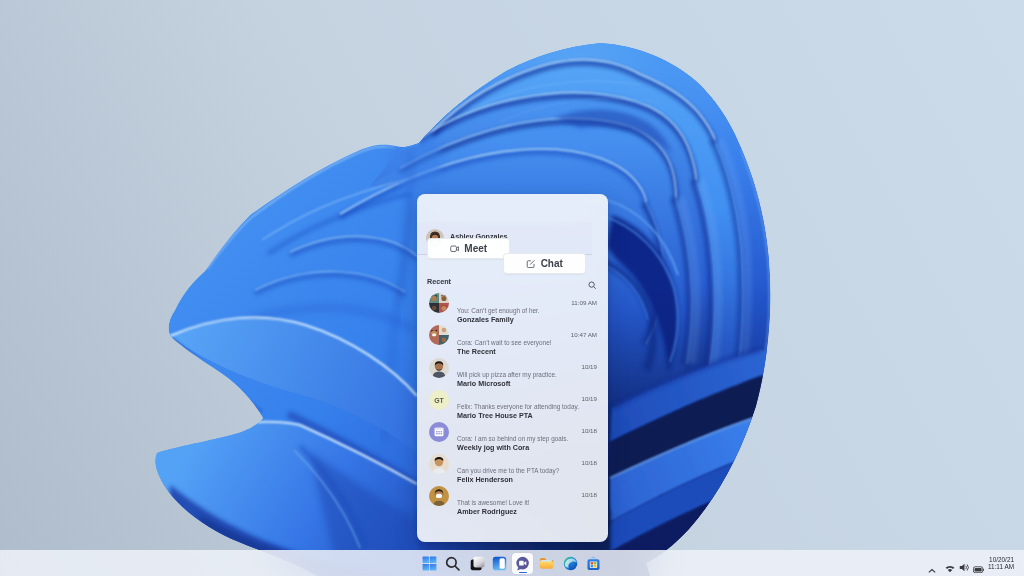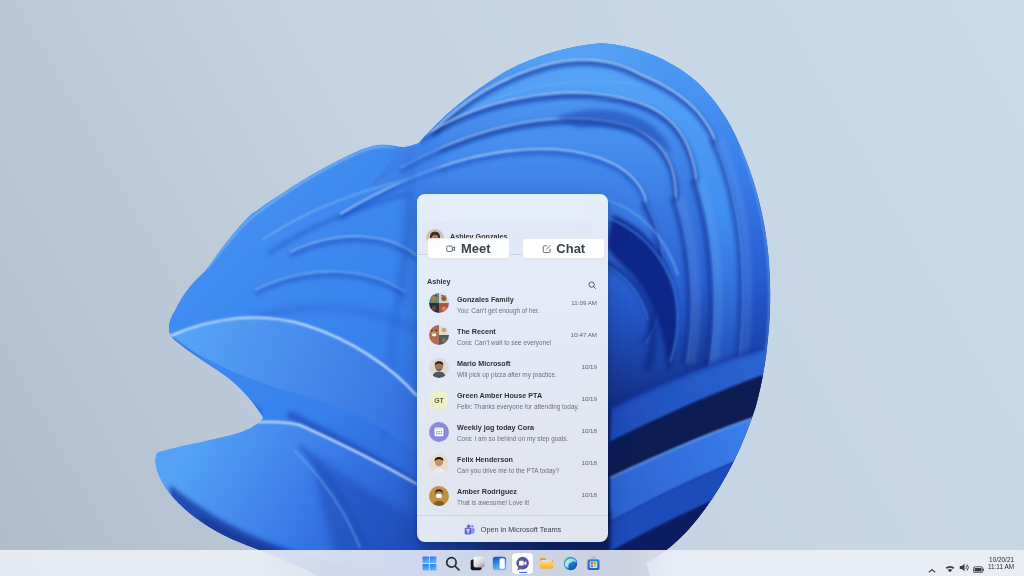--- a/index.html
+++ b/index.html
@@ -12,28 +12,28 @@
  backdrop-filter:blur(22px) saturate(1.1);
  box-shadow:0 10px 22px rgba(0,20,60,0.22), 0 2px 6px rgba(0,20,60,0.12);
  overflow:hidden;}
 #phead{position:absolute;left:0;top:0;right:16px;height:32px;
  background:rgba(223,230,247,0.48);border-bottom:1px solid rgba(130,140,165,0.25);margin-top:28px;}
 #phead .av{position:absolute;left:9px;top:7px;}
 #phead .nm{position:absolute;left:33px;top:9.5px;font-size:7.2px;font-weight:bold;color:#33343c;}
 .btn{position:absolute;top:44px;height:21px;width:83px;background:rgba(255,255,255,0.97);
  border:1px solid rgba(150,155,175,0.22);border-radius:4px;box-sizing:border-box;
  display:flex;align-items:center;justify-content:center;gap:5px;
- font-size:13px;font-weight:bold;color:#3e414d;box-shadow:0 1px 1px rgba(0,0,0,0.04);}
+ font-size:10px;font-weight:bold;color:#3e414d;box-shadow:0 1px 1px rgba(0,0,0,0.04);}
 #bmeet{left:10px;}
-#bchat{left:105px;}
+#bchat{left:86px;margin-top:15px;}
 #rec{position:absolute;left:10px;top:82.5px;font-size:7.2px;font-weight:bold;color:#33343c;}
 #srch{position:absolute;right:12px;top:81.5px;}
 .row{position:absolute;left:0;width:191px;height:32px;}
 .row .av{position:absolute;left:12px;top:4.8px;}
-.row .nm{position:absolute;left:40px;top:6px;font-size:7.2px;font-weight:bold;color:#303138;white-space:nowrap;}
+.row .nm{position:absolute;left:40px;top:26px;font-size:7.2px;font-weight:bold;color:#303138;white-space:nowrap;}
 .row .pv{position:absolute;left:40px;top:18.2px;font-size:6.4px;color:#6d707c;white-space:nowrap;}
 .row .tm{position:absolute;right:11px;top:10px;font-size:6.2px;color:#5c616c;}
 #pfoot{position:absolute;left:0;right:0;bottom:0;height:26px;
  border-top:1px solid rgba(130,140,165,0.22);
  display:flex;align-items:center;justify-content:center;gap:6px;
  font-size:7.3px;color:#3d4150;}
 
 #tbar{position:absolute;left:0;top:550px;width:1024px;height:26px;
  background:rgba(239,242,249,0.85);backdrop-filter:blur(18px);}
 .tico{position:absolute;top:6px;width:15px;height:15px;}
@@ -225,21 +225,21 @@
         </svg>
         <span>Meet</span>
       </div>
   <div class="btn" id="bchat">
         <svg width="9.5" height="9.5" viewBox="0 0 16 16" fill="none" stroke="#565a66" stroke-width="1.5">
           <path d="M13.5 8.2 V12.6 A1.8 1.8 0 0 1 11.7 14.4 H3.9 A1.8 1.8 0 0 1 2.1 12.6 V4.8 A1.8 1.8 0 0 1 3.9 3 H8.2"></path>
           <path d="M7 9.4 L14 2.2"></path>
         </svg>
         <span>Chat</span>
       </div>
-  <div id="rec">Ashley</div>
+  <div id="rec">Recent</div>
   <span id="srch"><svg width="8.5" height="8.5" viewBox="0 0 16 16" fill="none" stroke="#41434c" stroke-width="1.6">
           <circle cx="6.8" cy="6.8" r="5"></circle>
           <path d="M10.6 10.6 L14.6 14.6"></path>
         </svg></span>
   <div id="rows">
   <div class="row" style="top:94.7px;">
     <span class="av"><svg width="20" height="20">
               <g transform="scale(1.1111)">
                 <defs>
                   <clipPath id="c1">
@@ -310,41 +310,41 @@
           <span class="pv">Will pick up pizza after my practice.</span>
           <span class="tm">10/19</span>
   </div>
   <div class="row" style="top:190.8px;">
     <span class="av"><svg width="20" height="20">
               <g transform="scale(1.1111)">
                 <circle cx="9" cy="9" r="9" fill="#ecefc8"></circle>
                 <text x="9" y="11.6" font-size="6.2" font-weight="bold" fill="#585e42" text-anchor="middle" font-family="Liberation Sans">GT</text>
               </g>
             </svg></span>
-    <span class="nm">Green Amber House PTA</span>
+    <span class="nm">Mario Tree House PTA</span>
           <span class="pv">Felix: Thanks everyone for attending today.</span>
           <span class="tm">10/19</span>
   </div>
   <div class="row" style="top:222.9px;">
     <span class="av"><svg width="20" height="20">
               <g transform="scale(1.1111)">
                 <circle cx="9" cy="9" r="9" fill="#8a8cd8"></circle>
                 <rect x="5" y="5.2" width="8" height="7.6" rx="1.2" fill="#fff"></rect>
                 <rect x="5" y="5.2" width="8" height="2" rx="1" fill="#e8e8f8"></rect>
                 <g fill="#8a8cd8">
                   <rect x="6.4" y="8.2" width="1.3" height="1.1"></rect>
                   <rect x="8.4" y="8.2" width="1.3" height="1.1"></rect>
                   <rect x="10.4" y="8.2" width="1.3" height="1.1"></rect>
                   <rect x="6.4" y="10" width="1.3" height="1.1"></rect>
                   <rect x="8.4" y="10" width="1.3" height="1.1"></rect>
                   <rect x="10.4" y="10" width="1.3" height="1.1"></rect>
                 </g>
               </g>
             </svg></span>
-    <span class="nm">Weekly jog today Cora</span>
+    <span class="nm">Weekly jog with Cora</span>
           <span class="pv">Cora: I am so behind on my step goals.</span>
           <span class="tm">10/18</span>
   </div>
   <div class="row" style="top:255px;">
     <span class="av"><svg width="20" height="20">
               <g transform="scale(1.1111)">
                 <defs>
                   <clipPath id="c6">
                     <circle cx="9" cy="9" r="9"></circle>
                   </clipPath>
@@ -376,30 +376,20 @@
                   <path d="M5.2 8.6 Q4.8 3 9 3 Q13.2 3 12.8 8.6 L12.4 6 Q11 4.4 9 4.4 Q7 4.4 5.6 6 Z" fill="#241b14"></path>
                   <rect x="6.3" y="7" width="5.4" height="3.9" rx="1.7" fill="#fafaf8"></rect>
                 </g>
               </g>
             </svg></span>
     <span class="nm">Amber Rodriguez</span>
           <span class="pv">That is awesome! Love it!</span>
           <span class="tm">10/18</span>
   </div>
   </div>
-  <div id="pfoot">
-        <svg width="11" height="11" viewBox="0 0 16 16">
-          <circle cx="12.2" cy="3.4" r="2" fill="#8b93f0"></circle>
-          <path d="M10.5 6 h4.3 a0.8 0.8 0 0 1 0.8 0.8 V11 a3 3 0 0 1-3 3 h-0.4 a2.6 2.6 0 0 1-1.7-0.6 Z" fill="#8b93f0"></path>
-          <circle cx="6.8" cy="3.2" r="2.6" fill="#6168d6"></circle>
-          <rect x="1" y="5.4" width="9.8" height="9.8" rx="1.6" fill="#6168d6"></rect>
-          <path d="M3.4 7.8 h5 v1.4 H6.7 v4.4 H5.1 V9.2 H3.4 Z" fill="#fff"></path>
-        </svg>
-        <span>Open in Microsoft Teams</span>
-      </div>
 </div>
 
 <div id="tbar">
   <div id="chatbox"></div>
   <div id="chatline"></div>
   <span class="tico" id="ic-start" style="left:421.5px;"><svg width="15" height="15" viewBox="0 0 15 15">
           <defs>
             <linearGradient id="wlg" x1="0" y1="0" x2="0.3" y2="1">
               <stop offset="0" stop-color="#3076e8"></stop>
               <stop offset="1" stop-color="#5fb2f6"></stop>

